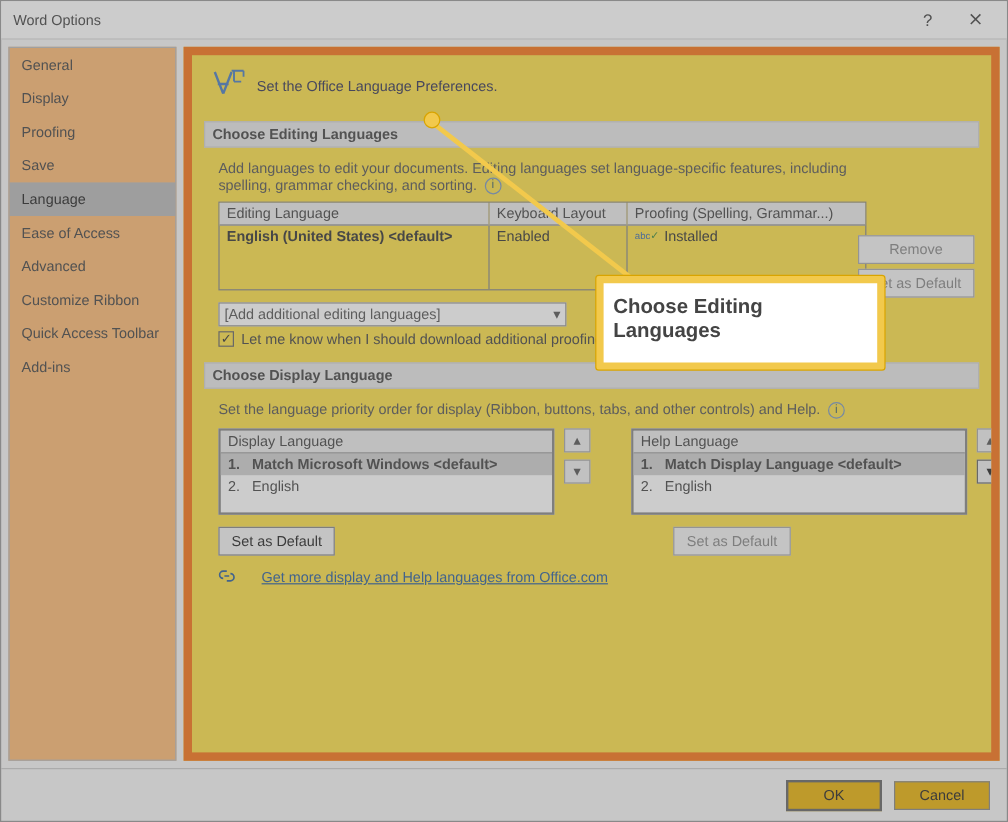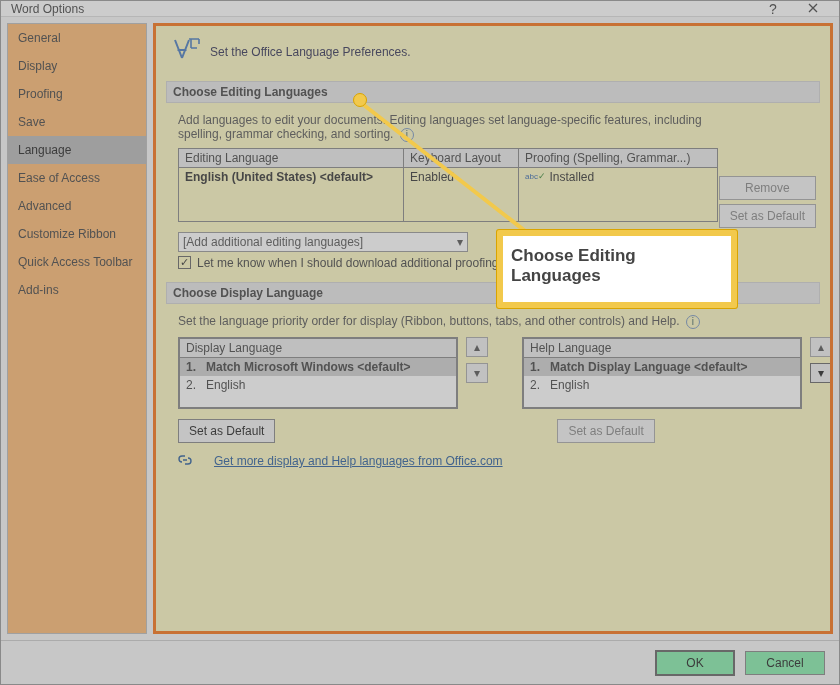--- a/index.html
+++ b/index.html
@@ -1,28 +1,28 @@
 <!DOCTYPE html>
 <html><head>
 <meta charset="utf-8">
 <style>
 * { box-sizing: border-box; margin: 0; padding: 0; font-family: "Segoe UI", Tahoma, sans-serif; font-size: 12px; }
 body { background: #fff; width: 840px; height: 685px; position: relative; overflow: hidden; }
 .overlay { position: absolute; top:0; left:0; right:0; bottom:0; background: rgba(110,110,110,0.35); pointer-events: none; z-index: 5; }
 .window { position: relative; width: 840px; height: 685px; border: 1px solid #999; background: #f8f8f8; display:flex; flex-direction:column; }
-.titlebar { height: 16px; background: #fff; display:flex; align-items:center; padding: 0 6px 0 10px; border-bottom:1px solid #ddd; }
+.titlebar { height: 32px; background: #fff; display:flex; align-items:center; padding: 0 6px 0 10px; border-bottom:1px solid #ddd; }
 .titlebar .title { flex:1; color:#444; }
 .titlebar .winbtn { width: 40px; height: 27px; display:flex; align-items:center; justify-content:center; color:#444; cursor:pointer; }
 .twinbtn-help{ font-size:14px; }
 .closebtn svg { width:10px; height:10px; }
 .body { flex:1; display:flex; padding:6px; gap:6px; }
 .sidebar { width:140px; border:1px solid #bcbcbc; background:#fdba74; display:flex; flex-direction:column; }
 .sidebar .nav-item { padding: 7px 10px; color:#444; cursor:pointer; }
 .sidebar .nav-item.selected { background:#b9b9b9; color:#222; }
-.main { flex:1; border:3px solid #f97316; background:#fef9c3; padding: 10px 10px 4px; overflow:hidden; position:relative; }
+.main { flex:1; border:7px solid #f97316; background:#fde047; padding: 10px 10px 4px; overflow:hidden; position:relative; }
 .heading-row { display:flex; align-items:center; gap:10px; margin-bottom:14px; margin-left:6px; }
 .heading-row .icon-lang svg { width:28px; height:28px; }
 .heading-row .heading-text { color:#335; }
 .section-title { background:#e7e7e7; border:1px solid #d3d3d3; padding:3px 6px; font-weight:bold; color:#444; margin-bottom:10px; }
 .section-desc { color:#555; margin:0 6px 6px 12px; max-width:560px; }
 .info-icon { display:inline-block; width:14px; height:14px; border:1px solid #7a98c2; border-radius:50%; color:#466; font-size:10px; text-align:center; line-height:12px; vertical-align:middle; margin-left:3px; }
 .editing-table { display:flex; margin-left:12px; border:1px solid #888; width:540px; height:74px; }
 .editing-table .col { border-right:1px solid #888; }
 .editing-table .col:last-child { border-right:none; }
 .col-hdr { background:#ececec; border-bottom:1px solid #888; padding:2px 6px; color:#444; }
@@ -45,21 +45,21 @@
 .listbox .list-item { padding:2px 6px; color:#444; }
 .listbox .list-item.selected { background:#cfcfcf; font-weight:bold; }
 .updown { display:flex; flex-direction:column; gap:6px; }
 .updown .arrow { width:22px; height:20px; border:1px solid #aaa; background:#eee; display:flex; align-items:center; justify-content:center; color:#555; cursor:pointer; }
 .updown .arrow.enabled { border-color:#666; color:#222; }
 .defaults-row { margin:10px 0 0 12px; display:flex; gap:282px; }
 .link-row { margin:10px 0 0 12px; display:flex; align-items:center; gap:22px; }
 .link-row .link { color:#2b5f9e; text-decoration:underline; cursor:pointer; }
 .link-icon svg { width:14px; height:14px; }
 .footer { height:44px; display:flex; justify-content:flex-end; align-items:center; gap:10px; padding:0 14px; border-top:1px solid #ccc; }
-.footer .fbtn { border:1px solid #888; background:#86efac; color:#222; padding:4px 0; width:80px; text-align:center; cursor:pointer; }
+.footer .fbtn { border:1px solid #888; background:#eab308; color:#222; padding:4px 0; width:80px; text-align:center; cursor:pointer; }
 .footer .fbtn.primary { border:2px solid #666; }
 .callout-dot { position:absolute; width:14px; height:14px; border-radius:50%; background:#f2c94c; border:1px solid #d9a400; left:353px; top:93px; z-index:20; }
 .callout-line { position:absolute; left:360px; top:100px; width:230px; height:0; border-top:4px solid #f2c94c; transform-origin: left center; transform: rotate(38deg); z-index:19; }
 .callout-box { position:absolute; left:497px; top:230px; width:240px; height:78px; background:#fff; border:6px solid #f2c94c; border-radius:2px; z-index:20; padding:10px 8px; box-shadow: 0 0 0 1px #d9a400; }
 .callout-box .big { font-size:17px; color:#444; font-weight:600; }
 .abc-icon { display:inline-flex; align-items:center; line-height:1; }
 .abc-icon .abc { font-size:8px; color:#3a6cb0; } .abc-icon .chk { font-size:9px; color:#3a8a3a; }
 </style>
 </head>
 <body>

